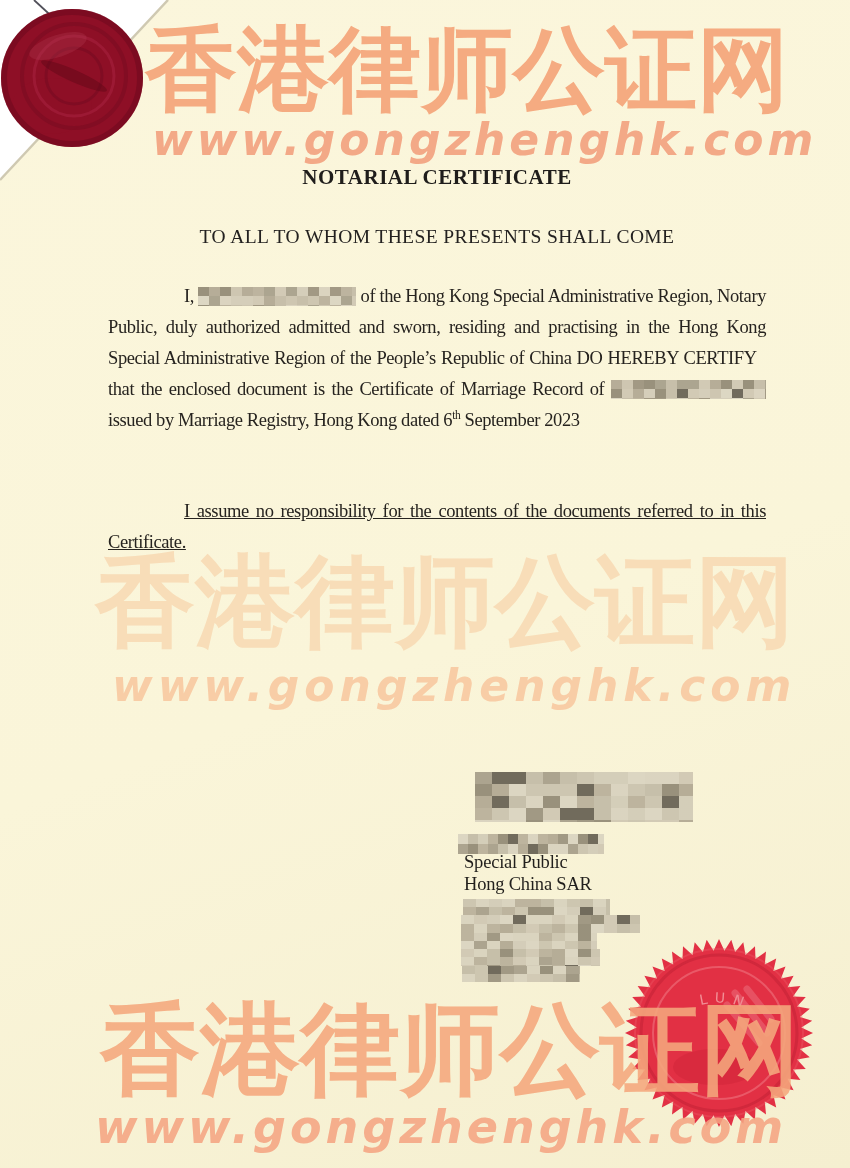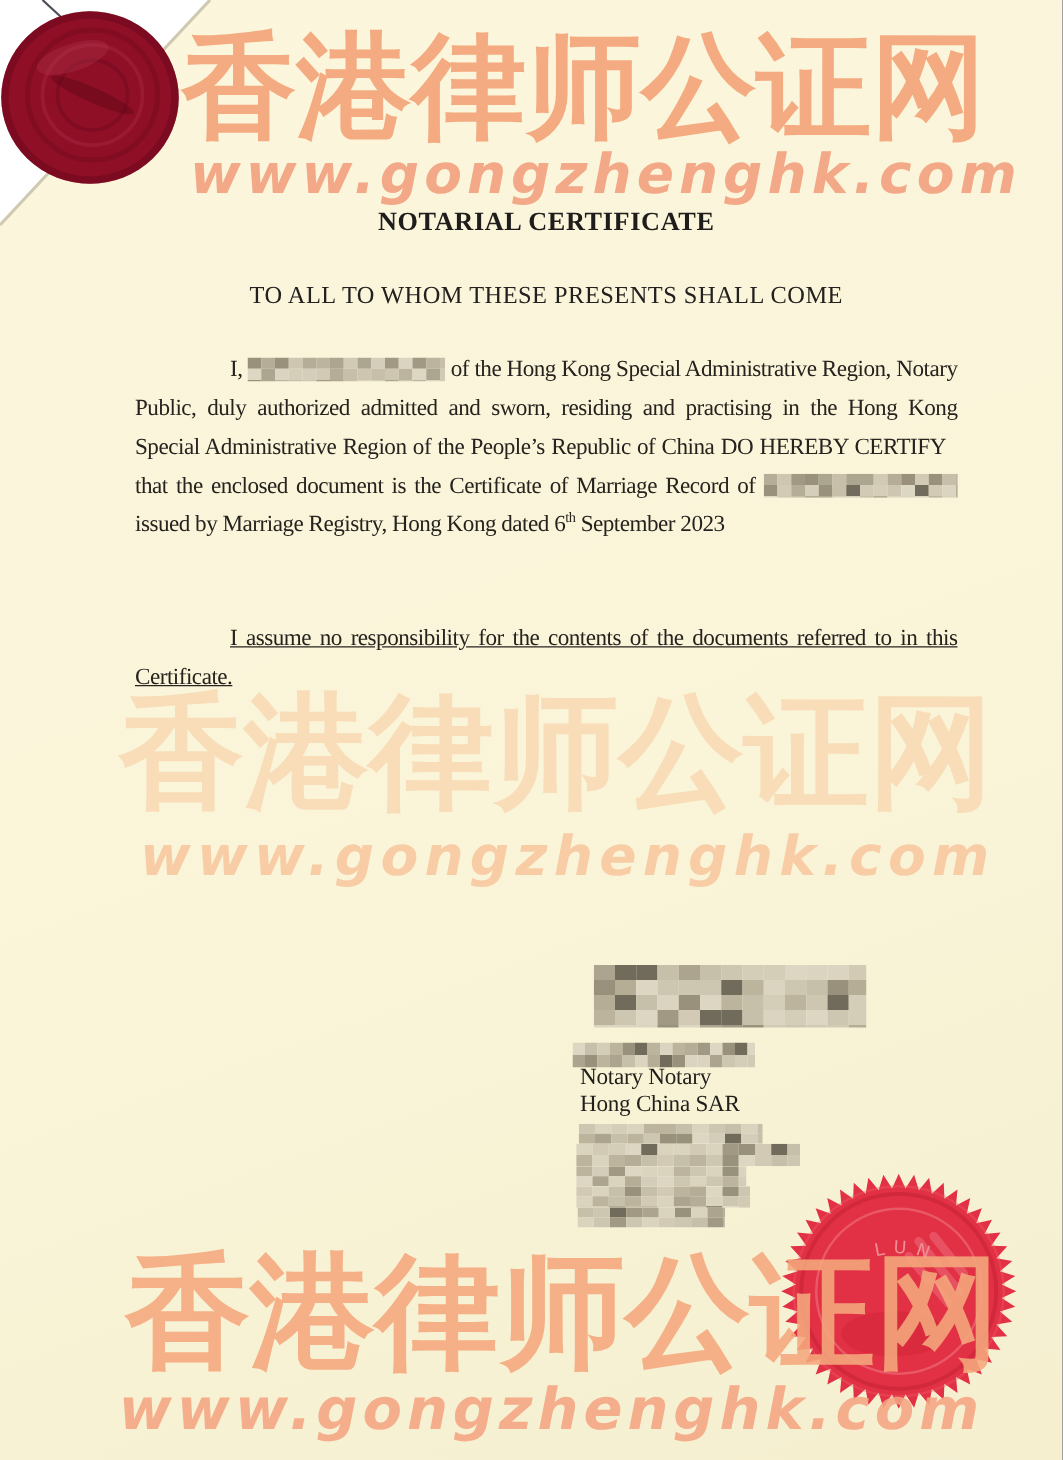--- a/index.html
+++ b/index.html
@@ -220,21 +220,21 @@
       <i style="left:80px;top:10px;width:10px;height:10px;background:#8c8470"></i>
       <i style="left:90px;top:10px;width:10px;height:10px;background:#d7d0bd"></i>
       <i style="left:100px;top:10px;width:10px;height:10px;background:#d7d0bd"></i>
       <i style="left:110px;top:10px;width:10px;height:10px;background:#a29a86"></i>
       <i style="left:120px;top:10px;width:10px;height:10px;background:#c8c0ac"></i>
       <i style="left:130px;top:10px;width:10px;height:10px;background:#d0c9b6"></i>
       <i style="left:140px;top:10px;width:10px;height:10px;background:#cdc5b1"></i>
     </div>
 
   <div class="abs sigblock z2">
-    <div>Notary Notary</div>
+    <div>Special Public</div>
     <div>Hong China SAR</div>
   </div>
 
   <div class="mosaic mosaic-abs z2" style="left:463px;top:899px;width:147px;height:16px;">
       <i style="left:0px;top:0px;width:13px;height:8px;background:#c8c0ac"></i>
       <i style="left:13px;top:0px;width:13px;height:8px;background:#d7d0bd"></i>
       <i style="left:26px;top:0px;width:13px;height:8px;background:#d0c9b6"></i>
       <i style="left:39px;top:0px;width:13px;height:8px;background:#d7d0bd"></i>
       <i style="left:52px;top:0px;width:13px;height:8px;background:#b5ac97"></i>
       <i style="left:65px;top:0px;width:13px;height:8px;background:#b5ac97"></i>

